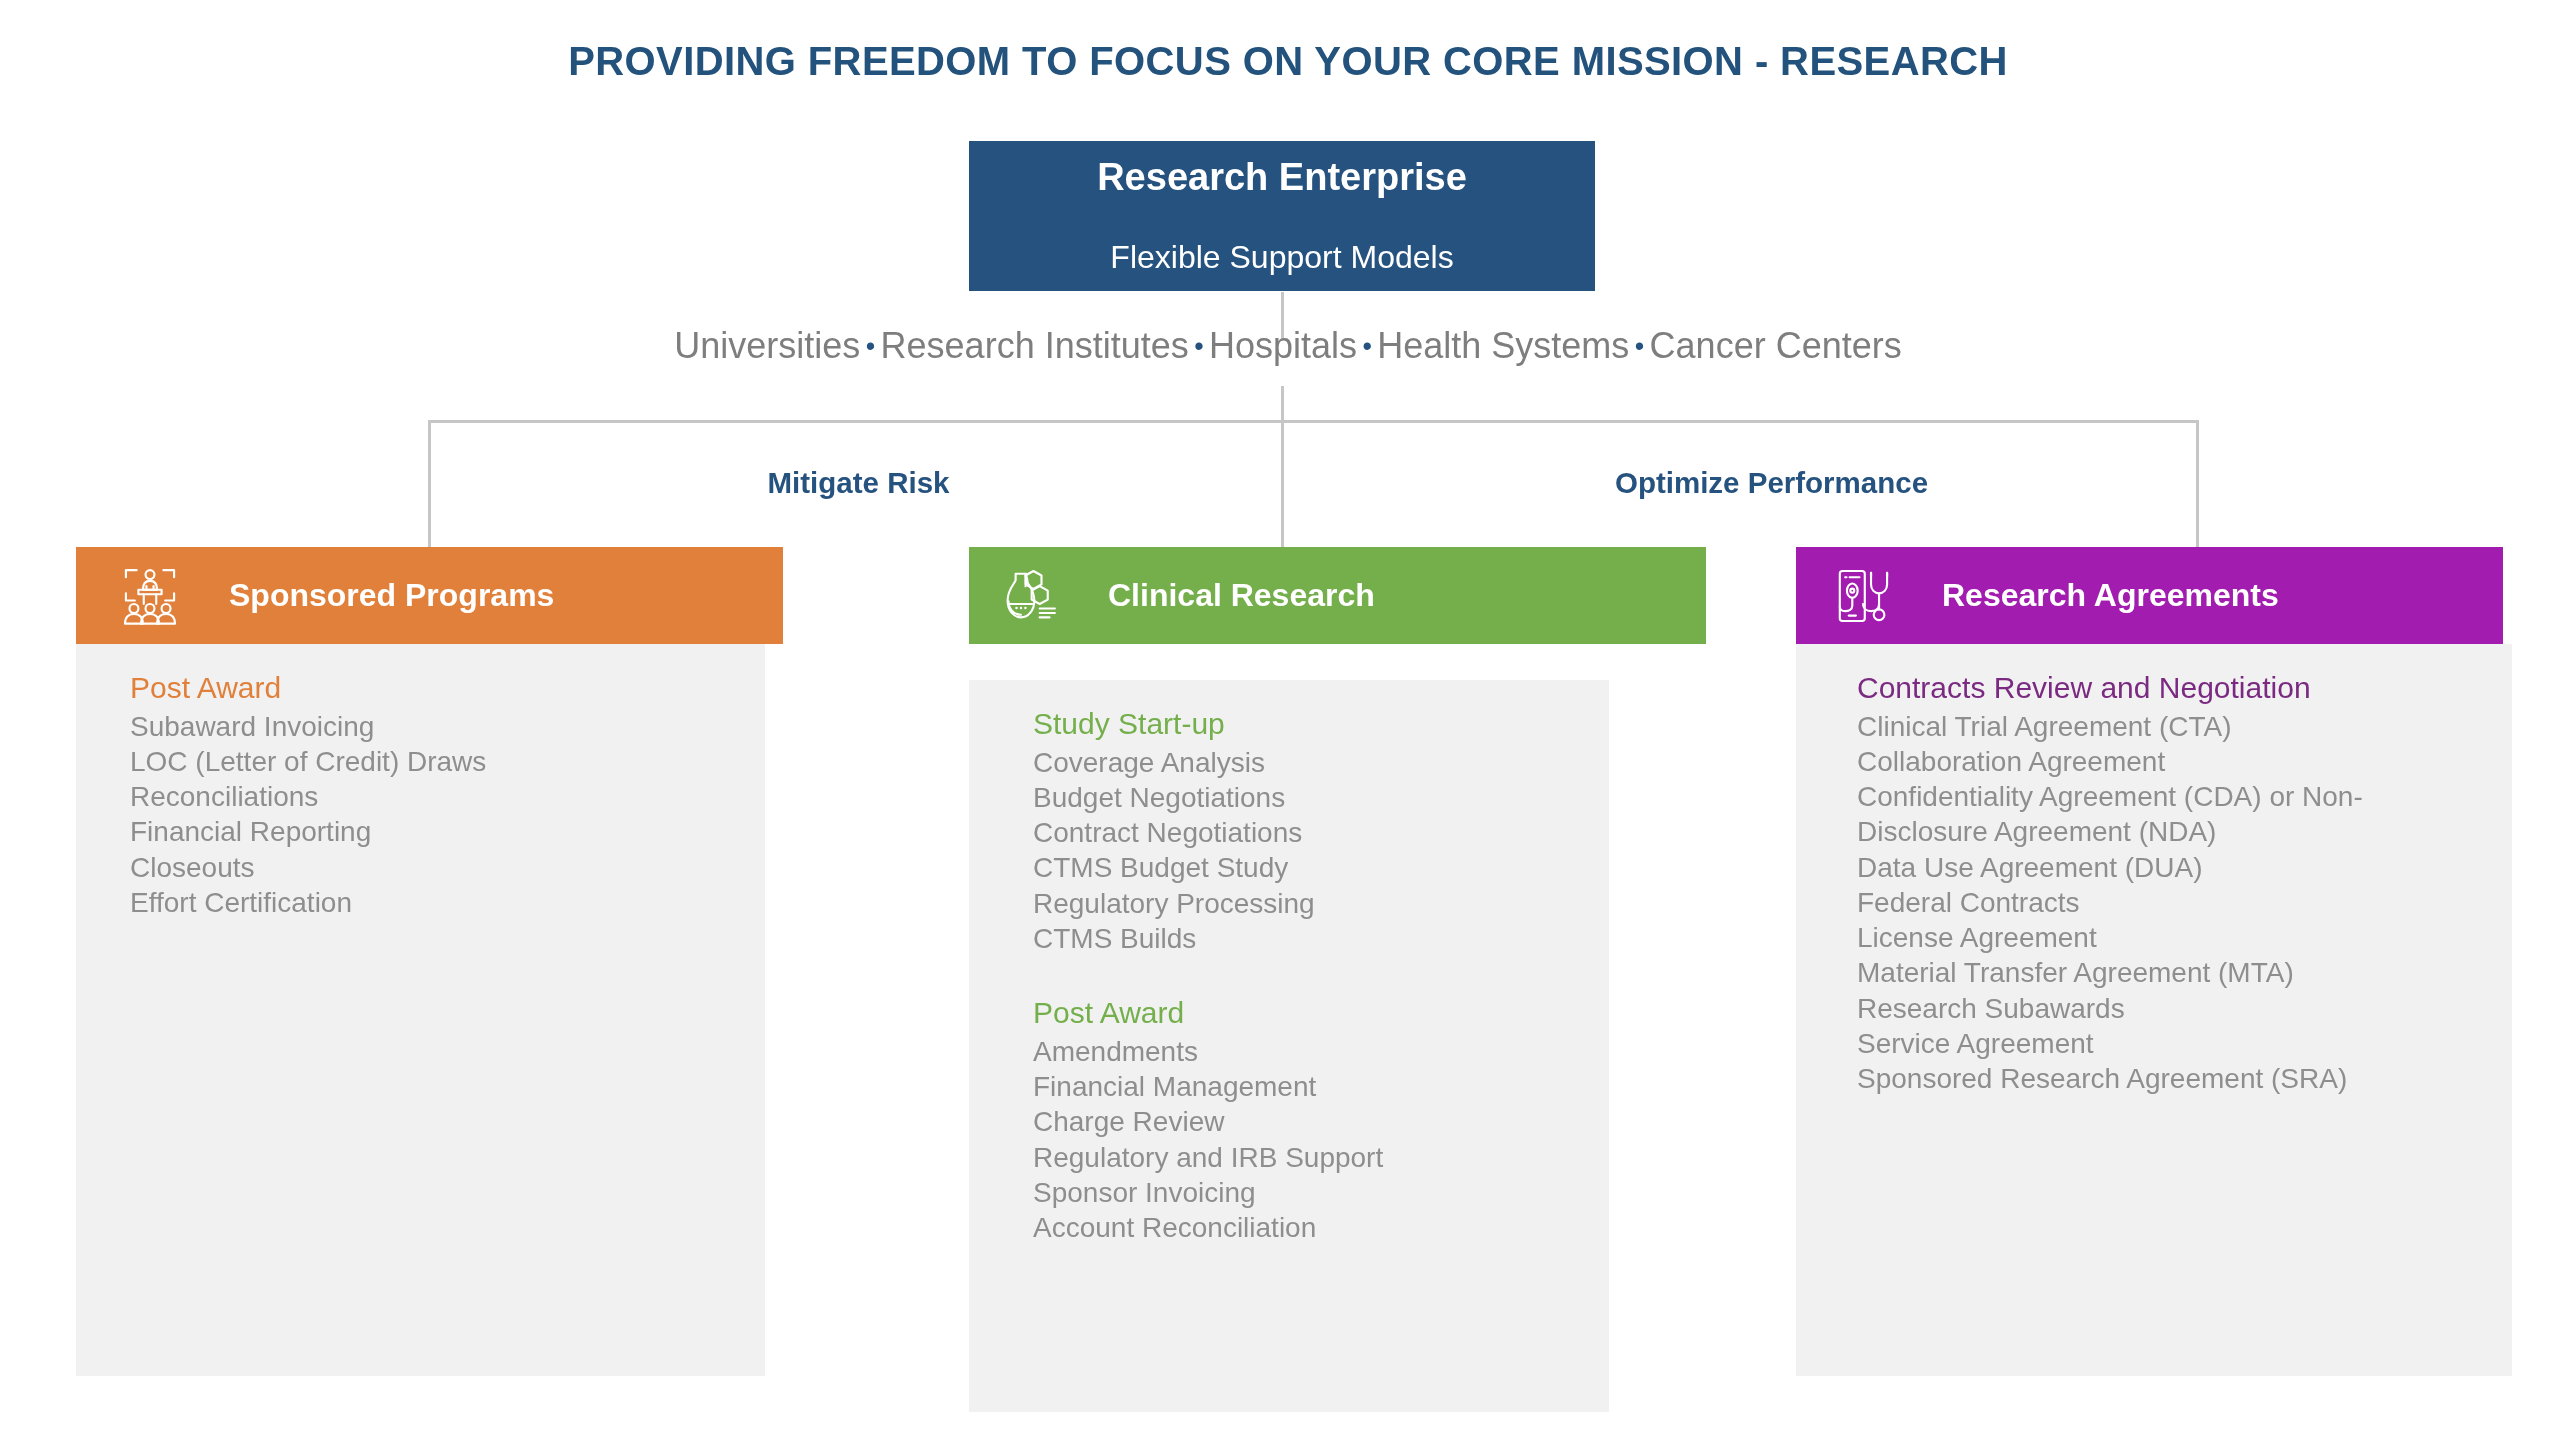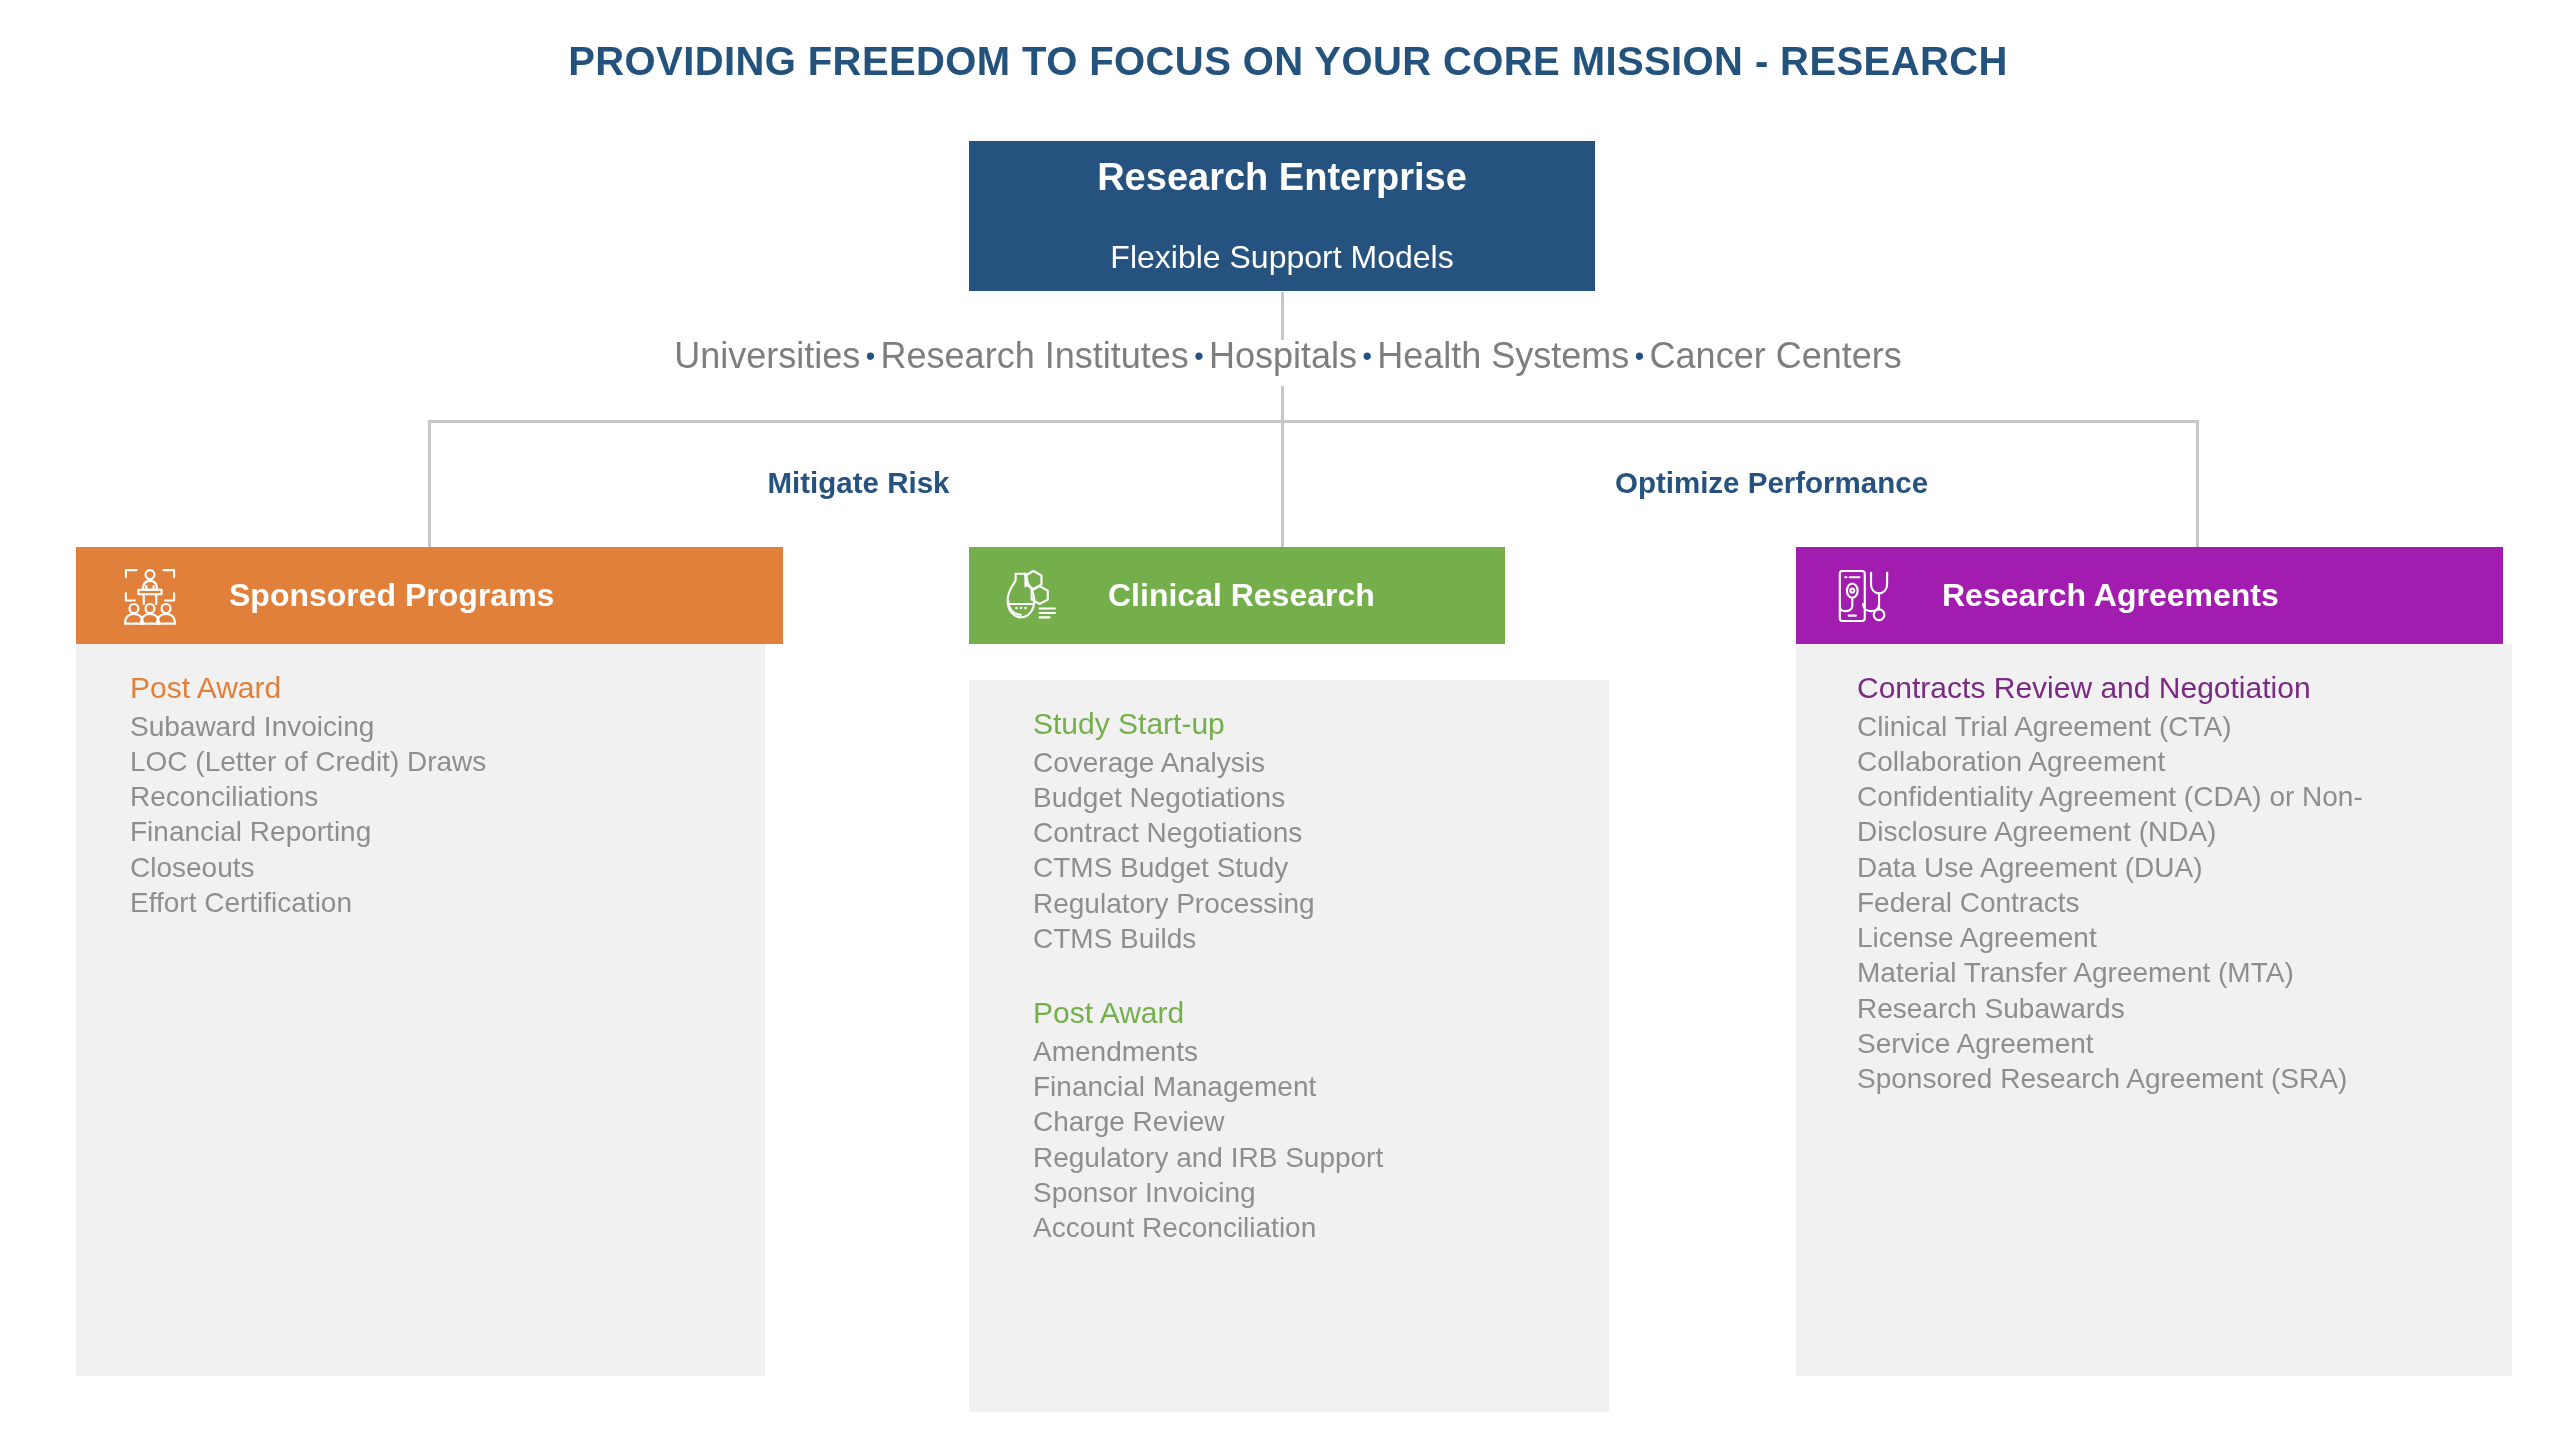--- a/index.html
+++ b/index.html
@@ -96,21 +96,21 @@
   .conn-v-right {
     left: 2196px;
     top: 420px;
     width: 2.7px;
     height: 127px;
   }
 
   
   .audience-line {
     position: absolute;
-    top: 335px;
+    top: 325px;
     left: 0;
     width: 2576px;
     text-align: center;
     font-size: 36px;
     color: #7E7E7E;
     white-space: nowrap;
   }
   .audience-line .dot {
     color: #25527E;
     font-size: 27px;
@@ -141,21 +141,21 @@
   .col-3 { left: 1796px; width: 716px; }
 
   .col-header {
     height: 97px;
     display: flex;
     align-items: center;
     box-sizing: border-box;
     padding-left: 45px;
   }
   .col-1 .col-header { background: #E1803A; width: 707px; padding-left: 41px; }
-  .col-2 .col-header { background: #74AF4C; width: 536px; padding-left: 27px; }
+  .col-2 .col-header { background: #74AF4C; width: 737px; padding-left: 27px; }
   .col-3 .col-header { background: #a21caf; width: 707px; padding-left: 34px; }
 
   .col-icon {
     width: 66px;
     height: 66px;
     flex: 0 0 auto;
     display: block;
   }
   .col-icon svg { display: block; width: 66px; height: 66px; }
 

